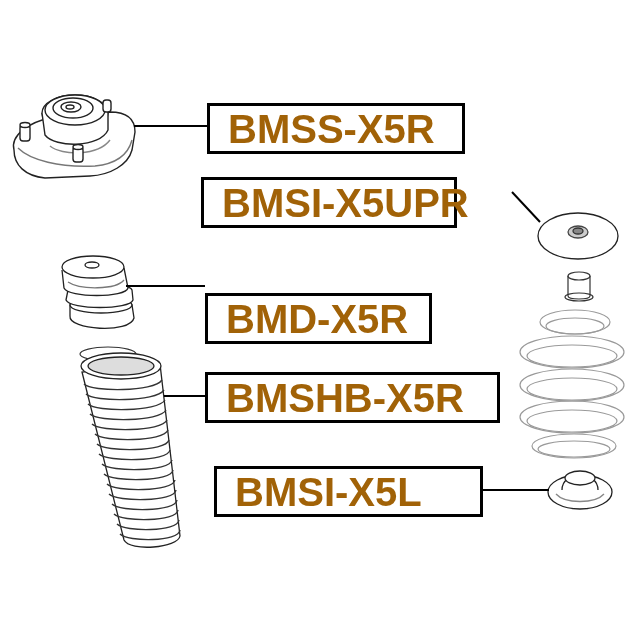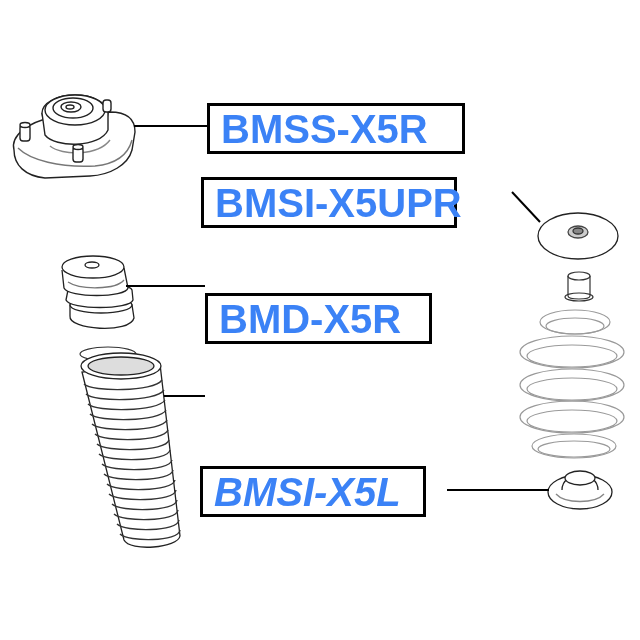--- a/index.html
+++ b/index.html
@@ -5,25 +5,25 @@
   html, body { margin: 0; padding: 0; background: #ffffff; }
   #canvas { position: relative; width: 640px; height: 640px; background: #ffffff; overflow: hidden; }
   svg.art { position: absolute; left: 0; top: 0; }
   .label {
     position: absolute;
     box-sizing: border-box;
     border: 3px solid #000;
     background: #fff;
     font-family: "Liberation Sans", sans-serif;
     font-weight: bold;
-    color: #3b82f6;
+    color: #a16207;
     font-size: 40px;
     line-height: 44px;
     height: 51px;
-    padding: 0 11px;
+    padding: 0 18px;
     white-space: nowrap;
     display: flex;
     align-items: center;
     letter-spacing: 0px;
   }
 </style>
 </head>
 <body>
 
 <div id="canvas">
@@ -122,16 +122,19 @@
 
   <div class="label" style="left:207px; top:103px; width:258px;">
     <span>BMSS-X5R</span>
   </div>
   <div class="label" style="left:201px; top:177px; width:256px;">
     <span>BMSI-X5UPR</span>
   </div>
   <div class="label" style="left:205px; top:263px; width:227px;margin-top:30px;">
     <span>BMD-X5R</span>
   </div>
-  <div class="label" style="left:200px; top:466px; width:226px;font-style:italic;">
+  <div class="label" style="left:205px; top:372px; width:295px;">
+    <span>BMSHB-X5R</span>
+  </div>
+  <div class="label" style="left:214px; top:466px; width:269px;">
     <span>BMSI-X5L</span>
   </div>
 </div>
 
 </body></html>

